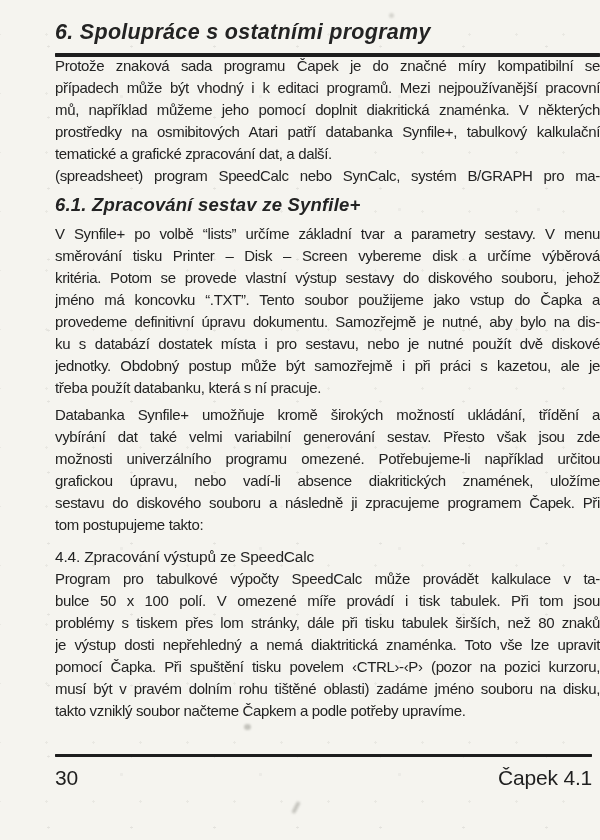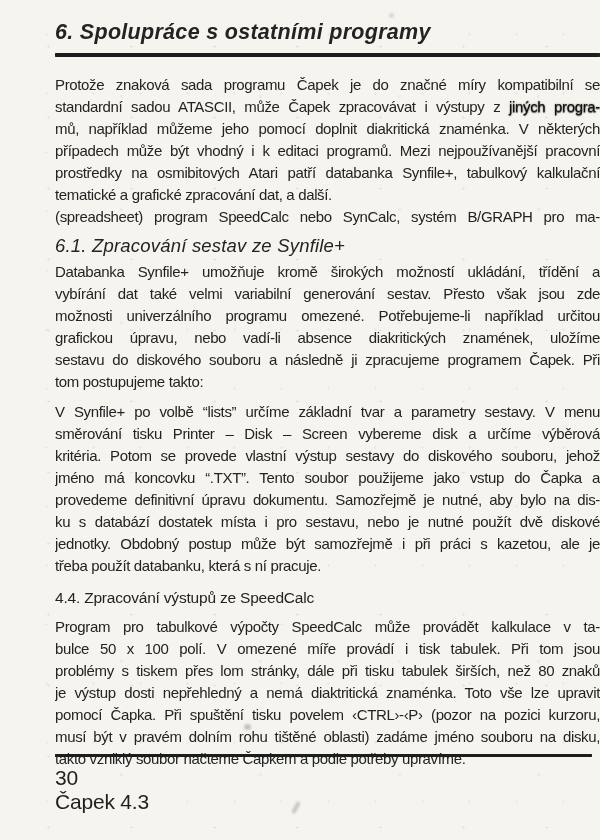--- a/index.html
+++ b/index.html
@@ -26,98 +26,97 @@
   .rule{height:4px;background:var(--rule,#1d1d1d);border-radius:1px;
         box-shadow:0 0 .6px rgba(0,0,0,.6);}
   .rule.title-rule{margin-top:8px;}
   .para{margin:0;}
   .para .line{
     height:22px;overflow:hidden;
     font-size:15px;letter-spacing:-.35px;
     text-align:justify;
   }
   .para .line .j{display:inline-block;width:100%;}
-  .p-intro{margin-top:19px;}
+  .p-intro{}
   .h-italic{
-    font-size:18.5px;font-weight:400;font-style:italic;
+    font-size:18.5px;font-weight:700;font-style:italic;
     letter-spacing:.2px;line-height:24px;margin:4px 0 0 0;
   }
   .h-plain{
     font-size:15.5px;font-weight:400;letter-spacing:-.2px;
     line-height:20px;margin:9px 0 0 0;
   }
   .p-61a{margin-top:5px;}
   .p-61b{margin-top:8px;}
-  .p-62{margin-top:10px;}
+  .p-62{margin-top:3px;}
   .smudge{
     color:#101010;
     text-shadow:0 1px 1px rgba(0,0,0,.65),0 0 2px rgba(0,0,0,.45);
   }
   .footer-rule{position:absolute;left:55px;right:8px;top:754px;height:3px;}
   .footer-row{
     position:absolute;left:55px;right:8px;top:766px;
     display:flex;justify-content:space-between;align-items:baseline;
-    font-size:21px;letter-spacing:-.2px;color:#1f1f1f;flex-direction:column;
+    font-size:21px;letter-spacing:-.2px;color:#1f1f1f;
   }
   .scan-smudge{position:absolute;background:#9a9a92;filter:blur(1px);border-radius:50%;}
   .smudge-a{left:244px;top:724px;width:7px;height:6px;opacity:.55;}
   .smudge-b{left:294px;top:801px;width:4px;height:13px;opacity:.5;transform:rotate(28deg);border-radius:2px;}
   .smudge-c{left:389px;top:13px;width:5px;height:5px;opacity:.35;}
 </style>
 </head>
 <body>
 
 <div class="page" style="--paper: #f5f4ef; --ink: #232323; --rule: #1d1d1d;">
 
   <h1 class="chapter-title">6. Spolupráce s ostatními programy</h1>
   <div class="rule title-rule"></div>
 
   <div class="para p-intro">
       <div class="line">Protože znaková sada programu Čapek je do značné míry kompatibilní se<span class="j"></span></div>
-      <div class="line"><span>standardní sadou ATASCII, může Čapek zpracovávat i výstupy z </span><span class="smudge">jiných progra-</span><span class="j"></span></div>
+      <div class="line">případech může být vhodný i k editaci programů. Mezi nejpoužívanější pracovní<span class="j"></span></div>
       <div class="line">mů, například můžeme jeho pomocí doplnit diakritická znaménka. V některých<span class="j"></span></div>
-      <div class="line">případech může být vhodný i k editaci programů. Mezi nejpoužívanější pracovní<span class="j"></span></div>
       <div class="line">prostředky na osmibitových Atari patří databanka Synfile+, tabulkový kalkulační<span class="j"></span></div>
       <div class="line">tematické a grafické zpracování dat, a další.</div>
       <div class="line">(spreadsheet) program SpeedCalc nebo SynCalc, systém B/GRAPH pro ma-<span class="j"></span></div>
     </div>
 
   <h2 class="h-italic">6.1. Zpracování sestav ze Synfile+</h2>
-  <div class="para p-61a">
-      <div class="line">Databanka Synfile+ umožňuje kromě širokých možností ukládání, třídění a<span class="j"></span></div>
-      <div class="line">vybírání dat také velmi variabilní generování sestav. Přesto však jsou zde<span class="j"></span></div>
-      <div class="line">možnosti univerzálního programu omezené. Potřebujeme-li například určitou<span class="j"></span></div>
-      <div class="line">grafickou úpravu, nebo vadí-li absence diakritických znamének, uložíme<span class="j"></span></div>
-      <div class="line">sestavu do diskového souboru a následně ji zpracujeme programem Čapek. Při<span class="j"></span></div>
-      <div class="line">tom postupujeme takto:</div>
-    </div>
   <div class="para p-61b">
       <div class="line">V Synfile+ po volbě “lists” určíme základní tvar a parametry sestavy. V menu<span class="j"></span></div>
       <div class="line">směrování tisku Printer – Disk – Screen vybereme disk a  určíme výběrová<span class="j"></span></div>
       <div class="line">kritéria. Potom se provede vlastní výstup sestavy do diskového souboru, jehož<span class="j"></span></div>
       <div class="line">jméno má koncovku “.TXT”. Tento soubor použijeme jako vstup do Čapka a<span class="j"></span></div>
       <div class="line">provedeme definitivní úpravu dokumentu. Samozřejmě je nutné, aby bylo na dis-<span class="j"></span></div>
       <div class="line">ku s databází dostatek místa i pro sestavu, nebo je nutné použít dvě diskové<span class="j"></span></div>
       <div class="line">jednotky. Obdobný postup může být samozřejmě i při práci s kazetou, ale je<span class="j"></span></div>
       <div class="line">třeba použít databanku, která s ní pracuje.</div>
+    </div>
+  <div class="para p-61a">
+      <div class="line">Databanka Synfile+ umožňuje kromě širokých možností ukládání, třídění a<span class="j"></span></div>
+      <div class="line">vybírání dat také velmi variabilní generování sestav. Přesto však jsou zde<span class="j"></span></div>
+      <div class="line">možnosti univerzálního programu omezené. Potřebujeme-li například určitou<span class="j"></span></div>
+      <div class="line">grafickou úpravu, nebo vadí-li absence diakritických znamének, uložíme<span class="j"></span></div>
+      <div class="line">sestavu do diskového souboru a následně ji zpracujeme programem Čapek. Při<span class="j"></span></div>
+      <div class="line">tom postupujeme takto:</div>
     </div>
 
   <h3 class="h-plain">4.4. Zpracování výstupů ze SpeedCalc</h3>
   <div class="para p-62">
       <div class="line">Program pro tabulkové výpočty SpeedCalc může provádět kalkulace v ta-<span class="j"></span></div>
       <div class="line">bulce 50 x 100 polí. V omezené míře provádí i tisk tabulek. Při tom jsou<span class="j"></span></div>
       <div class="line">problémy s tiskem přes lom stránky, dále při tisku tabulek širších, než 80 znaků<span class="j"></span></div>
       <div class="line">je výstup dosti nepřehledný a nemá diaktritická znaménka. Toto vše lze upravit<span class="j"></span></div>
       <div class="line">pomocí Čapka. Při spuštění tisku povelem ‹CTRL›-‹P› (pozor na pozici kurzoru,<span class="j"></span></div>
       <div class="line">musí být v pravém dolním rohu tištěné oblasti) zadáme jméno souboru na disku,<span class="j"></span></div>
       <div class="line">takto vzniklý soubor načteme Čapkem a podle potřeby upravíme.</div>
     </div>
 
   <div class="rule footer-rule"></div>
   <div class="footer-row">
     <span>30</span>
-    <span>Čapek 4.3</span>
+    <span>Čapek 4.1</span>
   </div>
 
   <div class="scan-smudge smudge-a"></div>
   <div class="scan-smudge smudge-b"></div>
   <div class="scan-smudge smudge-c"></div>
 </div>
 
 </body></html>

